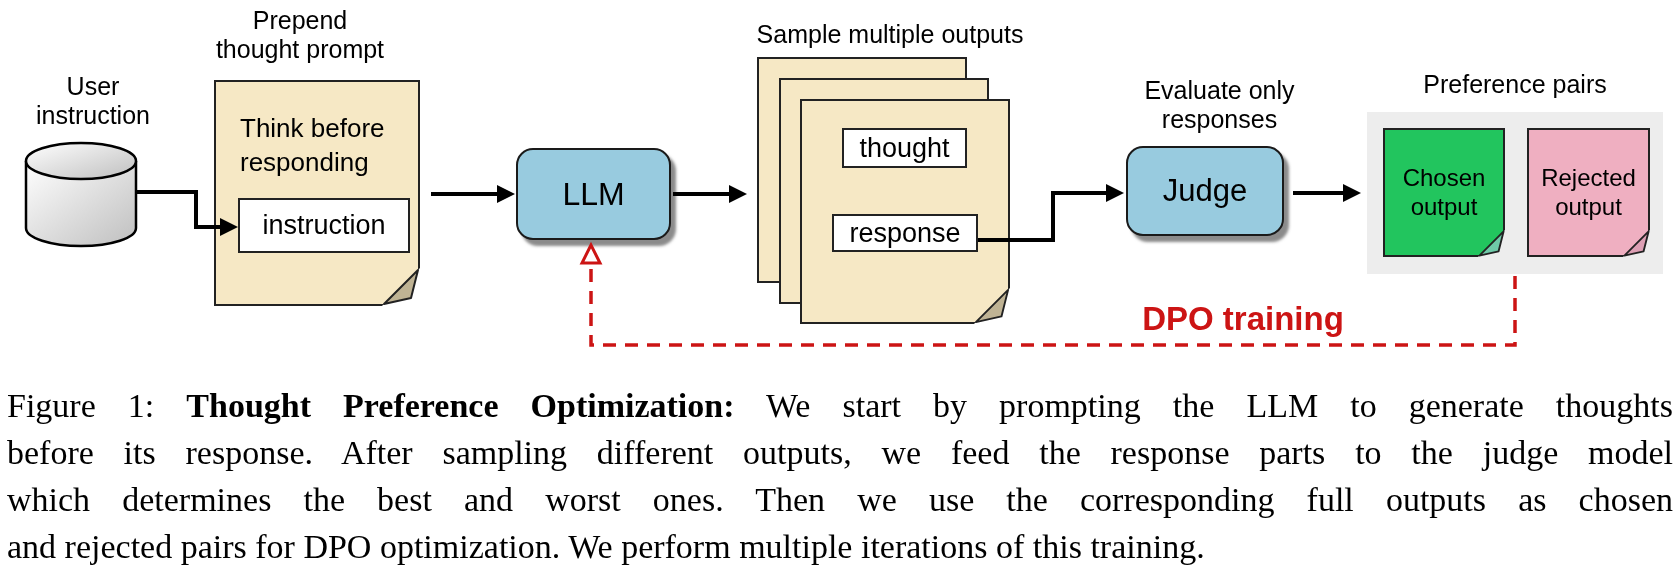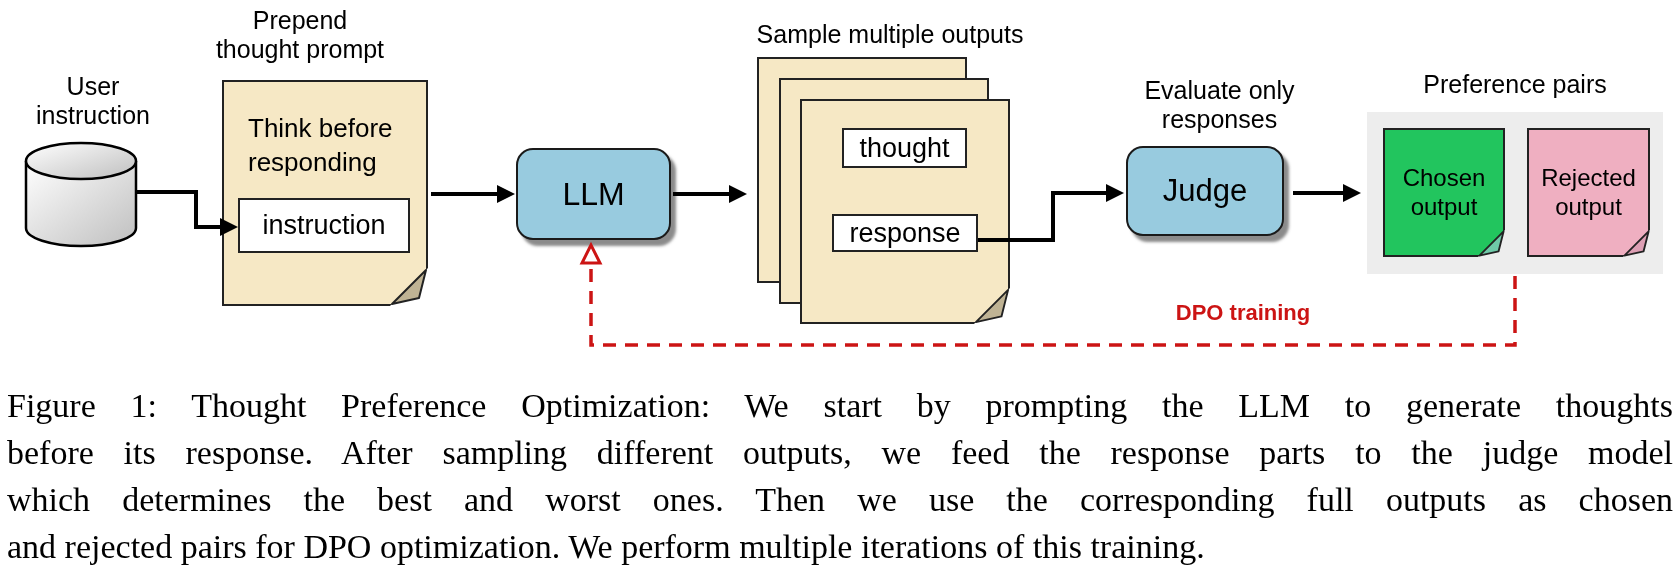--- a/index.html
+++ b/index.html
@@ -30,32 +30,32 @@
   .panel { position:absolute; background:#EDEDED; }
   .note {
     position:absolute; border:2px solid #222222; box-sizing:border-box;
     display:flex; align-items:center; justify-content:center;
     text-align:center; font-size:24px; line-height:1.2; white-space:pre-line;
   }
   .note-green { background:#22c55e; }
   .note-pink  { background:#EFAFC1; }
   .fold { position:absolute; right:-2px; bottom:-2px; }
   .dpo {
-    position:absolute; color:#CC1414; font-weight:bold; font-size:22px;
+    position:absolute; color:#CC1414; font-weight:bold; font-size:33px;
     text-align:center;
   }
   .overlay { position:absolute; left:0; top:0; pointer-events:none; }
   .caption {
     position:absolute; left:7px; top:382px; width:1666px;
     font-family:"Liberation Serif", serif; font-size:34px; line-height:47px;
     color:#000;
   }
   .cap-line { text-align:justify; text-align-last:justify; }
   .cap-line.last { text-align-last:left; }
-  .cap-bold { font-weight:normal;margin-top:48px; }
+  .cap-bold { font-weight:bold;margin-top:48px; }
 </style>
 </head>
 <body>
 
 <div class="figure">
 
   <div class="lbl" style="left:12px; top:72px; width:162px;">User
 instruction</div>
 
   <svg class="abs" style="left:23px; top:140px;" width="116" height="110" viewBox="0 0 116 110">
@@ -65,21 +65,21 @@
         <stop offset="1" stop-color="#bfbfbf"></stop>
       </linearGradient>
     </defs>
     <path d="M3,21 L3,88 a55,18 0 0 0 110,0 L113,21" fill="url(#cylg)" stroke="#000" stroke-width="2.5"></path>
     <ellipse cx="58" cy="21" rx="55" ry="18" fill="url(#cylg)" stroke="#000" stroke-width="2.5"></ellipse>
   </svg>
 
   <div class="lbl" style="left:190px; top:6px; width:220px;">Prepend
 thought prompt</div>
 
-  <div class="doc" style="left:222px; top:80px; width:206px; height:226px;">
+  <div class="doc" style="left:214px; top:80px; width:206px; height:226px;">
     <svg class="fold" width="38" height="38" viewBox="0 0 38 38">
       <path d="M0,38 L38,38 L38,0 Z" fill="#ffffff"></path>
       <path d="M2,36 L36,2 L29,30 Z" fill="#BFB394" stroke="#222" stroke-width="2" stroke-linejoin="round"></path>
     </svg>
     <div style="position:absolute; left:24px; top:30px; font-size:26px; line-height:1.3; white-space:pre-line;">Think before
 responding</div>
   </div>
 
   <div class="whitebox" style="left:238px; top:198px; width:172px; height:55px;">instruction</div>
 

